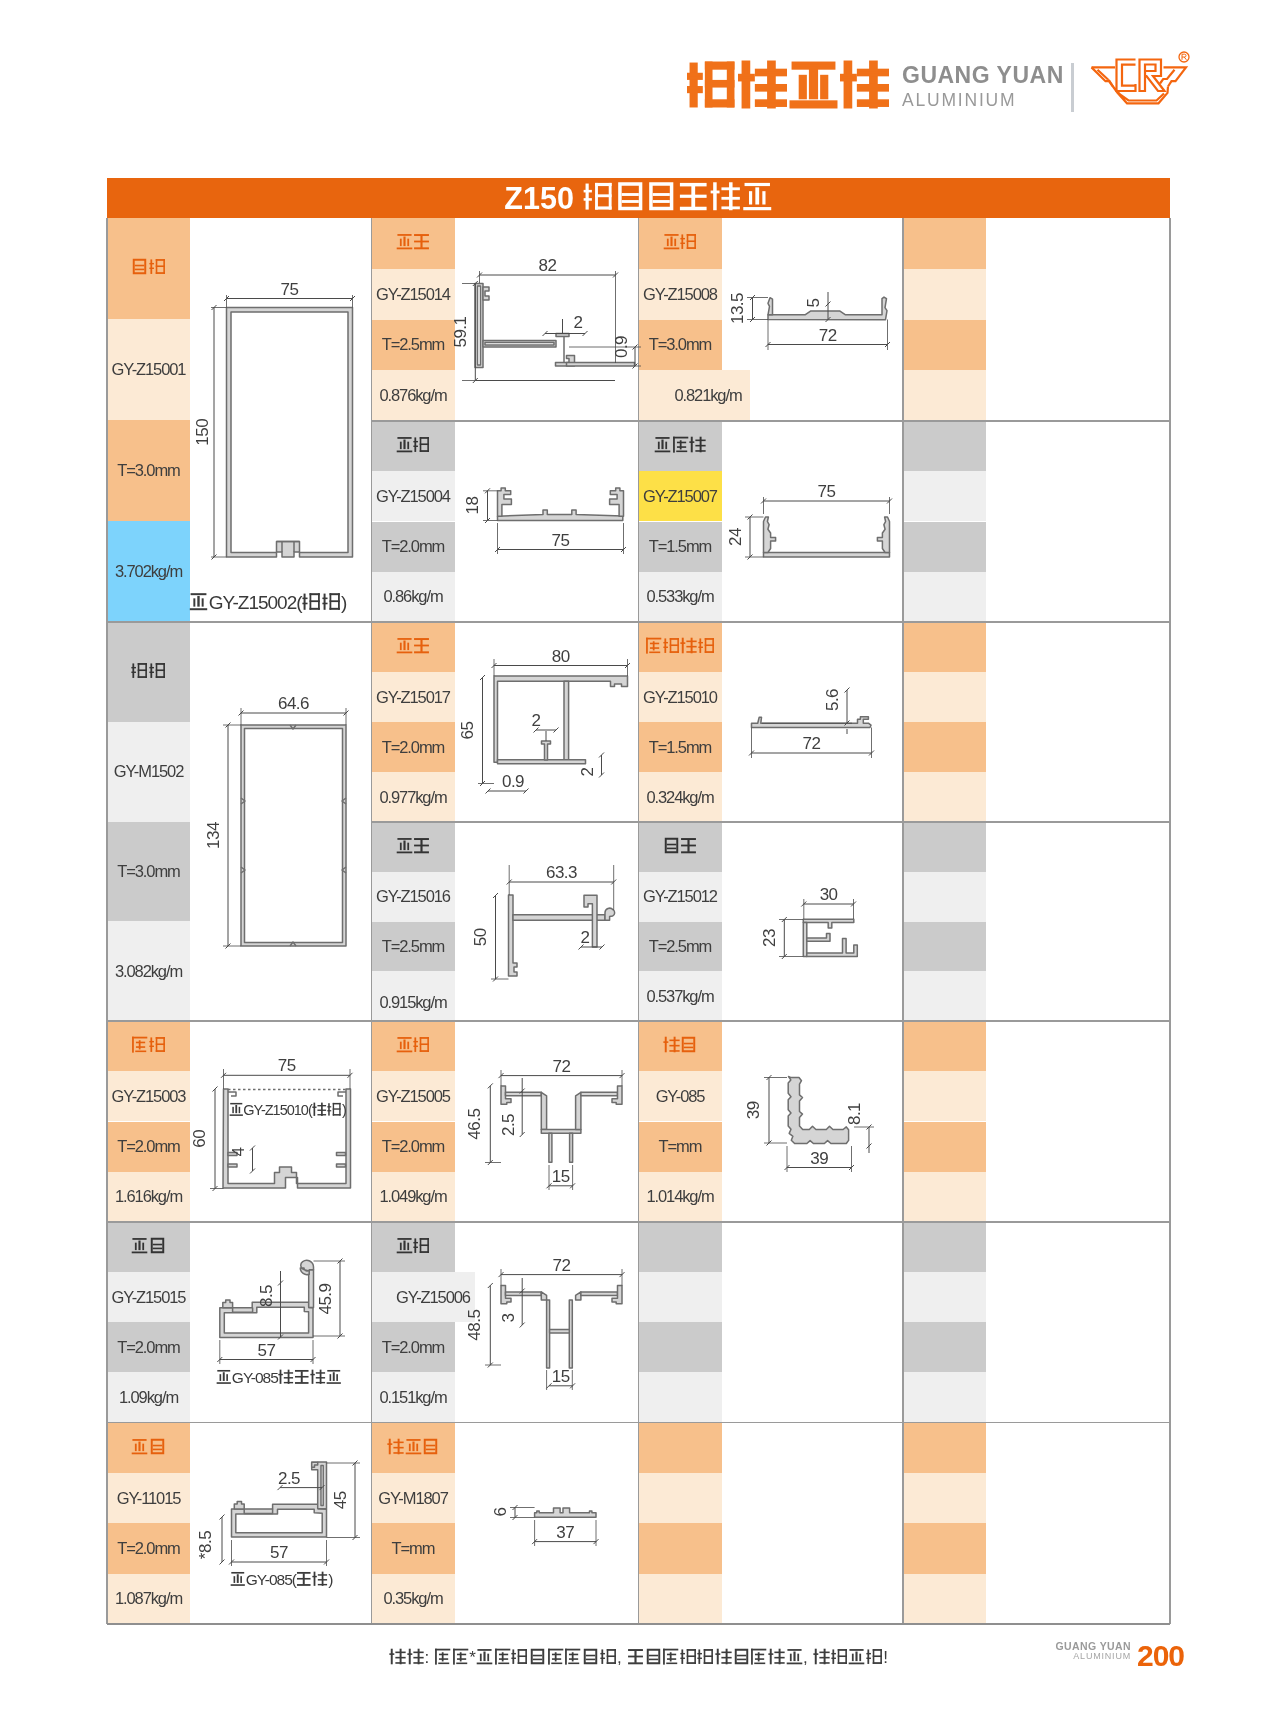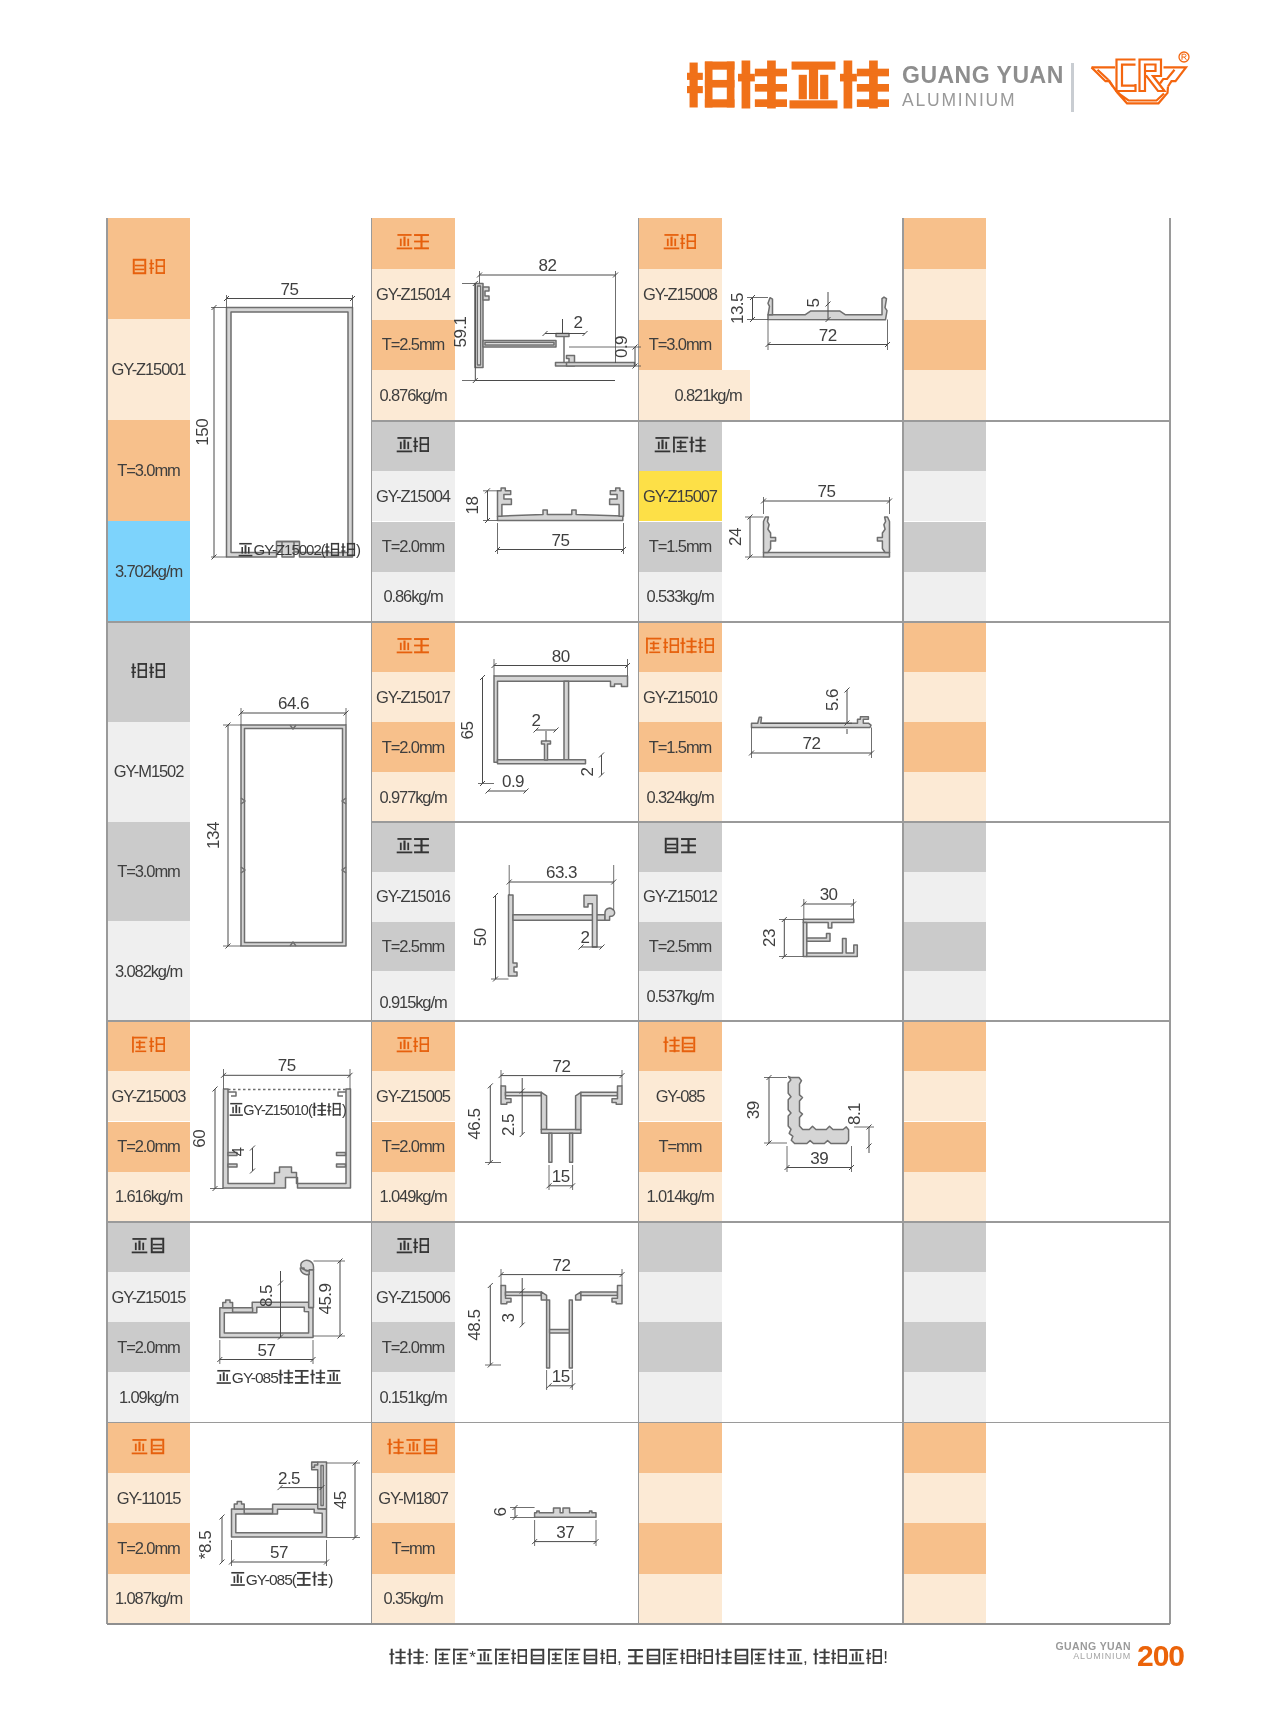--- a/index.html
+++ b/index.html
@@ -82,20 +82,36 @@
 <path d="M7.5 22.4 H31 M79.5 22.4 H102 L91.5 36.2 H87.5 L84 41.5 M90.5 24.8 L83 34 H79.2 L76 38.5" stroke-width="2.2"></path>
 <path d="M7.5 22.4 L21.5 36.2 H25.5 L29 41.5 M13.5 24.8 L24 34.5" stroke-width="2.2"></path>
 <path d="M29 41.5 L33.5 47.9 L43 58.3 H74.5 L83.5 47.9 L84 41.5 M24 34.5 L28.5 41 L36 49.5 L44.5 55.5 H72.5 L80 48.5" stroke-width="2.2"></path>
 <path d="M51.5 14.5 h-19 v31.5 h19 v-7 M51.5 19.7 h-13.5 v21 h13.5" stroke-width="2.2"></path>
 <path d="M55.5 46 v-31.5 h21.5 v16.5 h-8 l11.5 15 h-6.5 l-11.5 -15 h-1.5 v-5 h10.5 v-6.5 h-10.5 v26.5 z" stroke-width="2.2"></path>
 <circle cx="100" cy="12" r="5" stroke-width="1.3"></circle>
 <path d="M98 14.8 v-5.6 h2.6 a1.4 1.4 0 0 1 0 2.8 h-2.6 m2.2 0 l2.2 2.8" stroke-width="1"></path>
 </g>
     </svg>
 
+<div class="a" style="left:107px;top:178px;width:1063px;height:40px;background:#E8650E;display:flex;align-items:center;justify-content:center;color:#fff;font-weight:bold;font-size:30.5px;">
+<span style="letter-spacing:0;">Z150&nbsp;</span>
+      <span style="letter-spacing:2px;"><svg class="cj" viewBox="0 0 96 96" aria-hidden="true">
+          <use href="#p6"></use>
+        </svg><svg class="cj" viewBox="0 0 96 96" aria-hidden="true">
+          <use href="#p2"></use>
+        </svg><svg class="cj" viewBox="0 0 96 96" aria-hidden="true">
+          <use href="#p2"></use>
+        </svg><svg class="cj" viewBox="0 0 96 96" aria-hidden="true">
+          <use href="#p1"></use>
+        </svg><svg class="cj" viewBox="0 0 96 96" aria-hidden="true">
+          <use href="#p3"></use>
+        </svg><svg class="cj" viewBox="0 0 96 96" aria-hidden="true">
+          <use href="#p4"></use>
+        </svg></span>
+</div>
 
 <div class="cell" style="left:107px;top:218.0px;width:83px;height:101.0px;background:#F7C08B;">
       <span class="lab" style="color:#E6600D"><svg class="cj" viewBox="0 0 96 96" aria-hidden="true">
           <use href="#p2"></use>
         </svg><svg class="cj" viewBox="0 0 96 96" aria-hidden="true">
           <use href="#p6"></use>
         </svg></span>
     </div>
 <div class="cell" style="left:107px;top:319.0px;width:83px;height:101.0px;background:#FCEAD5;">
       <span class="val"><span>GY-Z15001</span></span>
@@ -260,21 +276,21 @@
       <span class="val"><span>1.049kg/m</span></span>
     </div>
 
 <div class="cell" style="left:371.5px;top:1222.0px;width:83px;height:50.1px;background:#CBCBCB;">
       <span class="lab" style="color:#333333"><svg class="cj" viewBox="0 0 96 96" aria-hidden="true">
           <use href="#p4"></use>
         </svg><svg class="cj" viewBox="0 0 96 96" aria-hidden="true">
           <use href="#p6"></use>
         </svg></span>
     </div>
-<div class="cell" style="left:371.5px;top:1272.1px;width:83px;height:50.1px;background:#EFEFEF;">
+<div class="cell" style="left:371.5px;top:1272.1px;width:83px;height:50.1px;background:#EFEFEF;padding-left:20px;">
       <span class="val"><span>GY-Z15006</span></span>
     </div>
 <div class="cell" style="left:371.5px;top:1322.2px;width:83px;height:50.1px;background:#CBCBCB;">
       <span class="val"><span>T=2.0mm</span></span>
     </div>
 <div class="cell" style="left:371.5px;top:1372.4px;width:83px;height:50.1px;background:#EFEFEF;">
       <span class="val"><span>0.151kg/m</span></span>
     </div>
 
 <div class="cell" style="left:371.5px;top:1422.5px;width:83px;height:50.4px;background:#F7C08B;">
@@ -848,21 +864,21 @@
 <path class="dl" style="stroke-width:0.8" d="M534.6 1507.5 L510.0 1507.5"></path>
 <path class="dl" style="stroke-width:0.8" d="M534.6 1517.5 L510.0 1517.5"></path>
 <path class="dl" d="M534.6 1541.6 H596.0"></path>
         <path class="dl" d="M532.1 1544.1 l5 -5 M593.5 1544.1 l5 -5"></path>
         <text class="dt" x="565.3" y="1537.6" text-anchor="middle">37</text>
 <path class="dl" style="stroke-width:0.8" d="M534.6 1520.0 L534.6 1546.0"></path>
 <path class="dl" style="stroke-width:0.8" d="M596.0 1520.0 L596.0 1546.0"></path>
 </g>
 </svg>
 
-<div class="a cap" style="left:189px;top:541px;width:220px;text-align:center;font-size:15px;"><svg class="cj" viewBox="0 0 96 96" aria-hidden="true">
+<div class="a cap" style="left:189px;top:592px;width:220px;font-size:19px;"><svg class="cj" viewBox="0 0 96 96" aria-hidden="true">
         <use href="#p4"></use>
       </svg><span>GY-Z15002(</span><svg class="cj" viewBox="0 0 96 96" aria-hidden="true">
         <use href="#p6"></use>
       </svg><svg class="cj" viewBox="0 0 96 96" aria-hidden="true">
         <use href="#p6"></use>
       </svg><span>)</span></div>
 
 <div class="a cap" style="left:196px;top:1102px;width:182px;text-align:center;font-size:14.5px;"><svg class="cj" viewBox="0 0 96 96" aria-hidden="true">
         <use href="#p4"></use>
       </svg><span>GY-Z15010(</span><svg class="cj" viewBox="0 0 96 96" aria-hidden="true">

